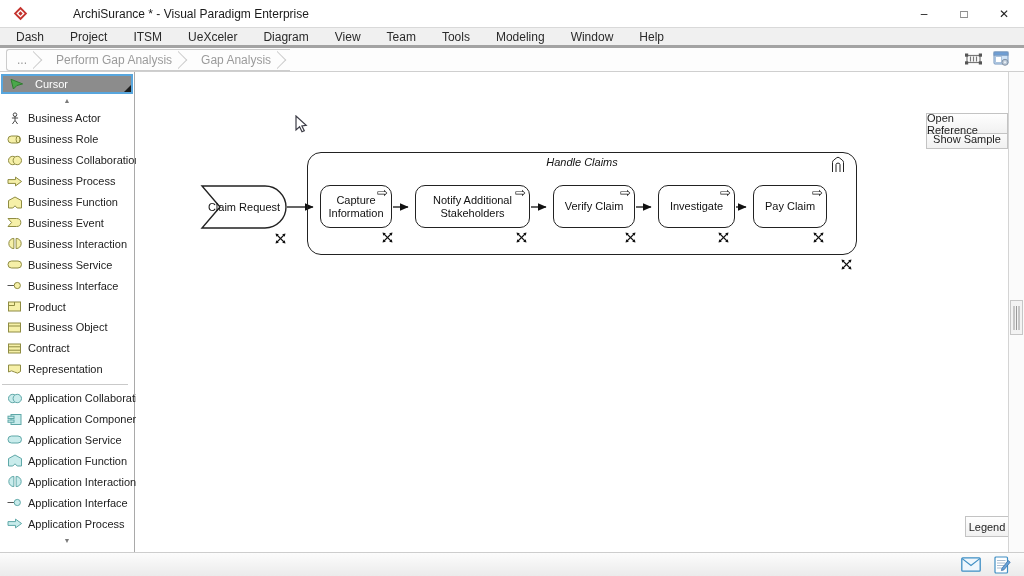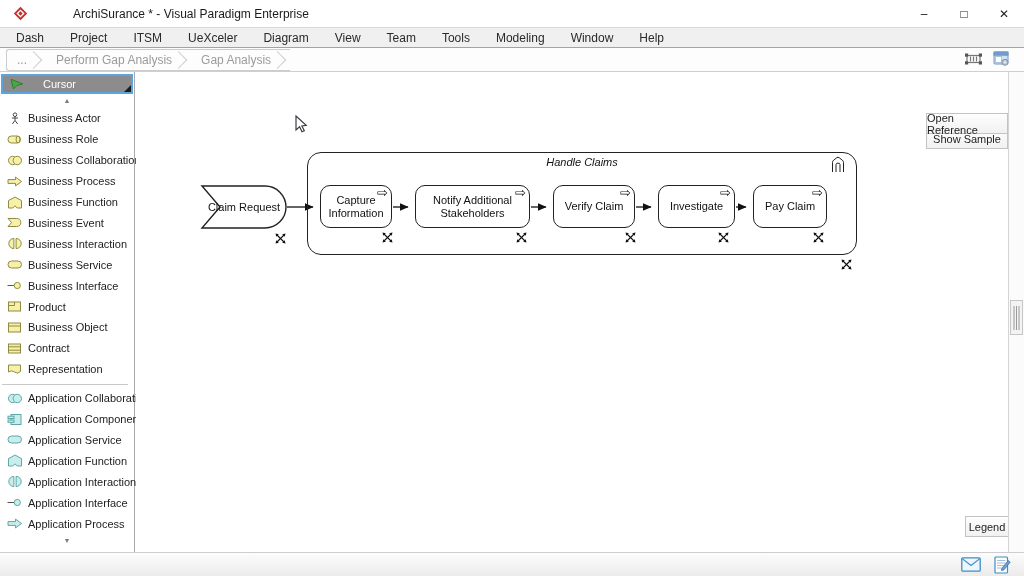--- a/index.html
+++ b/index.html
@@ -7,37 +7,37 @@
   .app { position:relative; width:1024px; height:576px; background:#fff; outline:1px solid #9a9a9a; overflow:hidden; }
 
   
   .titlebar { position:absolute; top:0; left:0; right:0; height:28px; background:#fff; border-bottom:1px solid #d9d9d9; display:flex; align-items:center;gap:30px; }
   .titlebar .logo { margin-left:13px; display:flex; }
   .titlebar .title { margin-left:15px; font-size:12px; color:#1b1b1b; }
   .wincontrols { margin-left:auto; display:flex; height:100%; }
   .wc { width:40px; height:100%; display:flex; align-items:center; justify-content:center; font-size:12px; color:#222; cursor:default; }
 
   
-  .menubar { position:absolute; top:28px; left:0; right:0; height:20px; background:#f0f0f0; border-bottom:1px solid #a3a3a3; display:flex; align-items:center; padding-left:3px; }
+  .menubar { position:absolute; top:28px; left:0; right:0; height:20px; background:#f0f0f0; border-bottom:3px solid #a3a3a3; display:flex; align-items:center; padding-left:3px; }
   .menuitem { padding:0 13px; font-size:12px; color:#2a2a2a; line-height:20px; }
 
   
   .breadcrumbbar { position:absolute; top:48px; left:0; right:0; height:24px; background:#fdfdfd; border-bottom:1px solid #cfcfcf; display:flex; align-items:center; }
   .crumbs { display:flex; align-items:stretch; height:22px; margin-left:6px; border-top:1px solid #ccc; border-bottom:1px solid #ccc; border-left:1px solid #ccc; border-radius:3px 0 0 3px; }
   .crumb-label { padding:0 6px 0 10px; font-size:12px; color:#9b9b9b; line-height:20px; white-space:nowrap; }
   .chevwrap { position:relative; width:13px; overflow:hidden; }
   .chevwrap::before { content:""; position:absolute; left:-10px; top:2.5px; width:15px; height:15px; transform:rotate(45deg); border-top:1px solid #ccc; border-right:1px solid #ccc; }
   .bc-tools { position:absolute; right:14px; top:3px; display:flex; gap:10px; align-items:center; }
 
   
   .main { position:absolute; top:72px; left:0; right:0; height:480px; }
 
   
   .sidebar { position:absolute; left:0; top:0; bottom:0; width:135px; background:#fff; border-right:1px solid #a9a9a9; display:flex; flex-direction:column; padding-top:2px; }
-  .cursor-item { position:relative; height:20px; margin:0 1px; background:#8c8c8c; border:2px solid #58a6dd; display:flex; align-items:center; gap:18px; padding-left:6px; color:#fff; font-size:11px; }
+  .cursor-item { position:relative; height:20px; margin:0 1px; background:#8c8c8c; border:2px solid #58a6dd; display:flex; align-items:center; gap:10px; padding-left:6px; color:#fff; font-size:11px; }
   .cursor-item::after { content:""; position:absolute; right:0; bottom:0; border-left:7px solid transparent; border-bottom:7px solid #1d1d1d; }
   .scrollrow { height:14px; text-align:center; color:#7a7a7a; font-size:7px; line-height:14px; }
   .scrollrow.bottom { margin-top:auto; margin-bottom:4px; }
   .prow { height:21px; display:flex; align-items:center; gap:5px; padding-left:7px; font-size:11px; color:#1c1c1c; white-space:nowrap; }
   .icn { width:16px; height:13px; flex:none; }
   .pdivider { height:1px; background:#c9c9c9; margin:4px 6px 3px 2px; }
 
   
   .canvas { position:absolute; left:136px; top:0; right:16px; bottom:0; background:#fff; overflow:hidden; }
   .connectors { position:absolute; left:0; top:0; pointer-events:none; }

